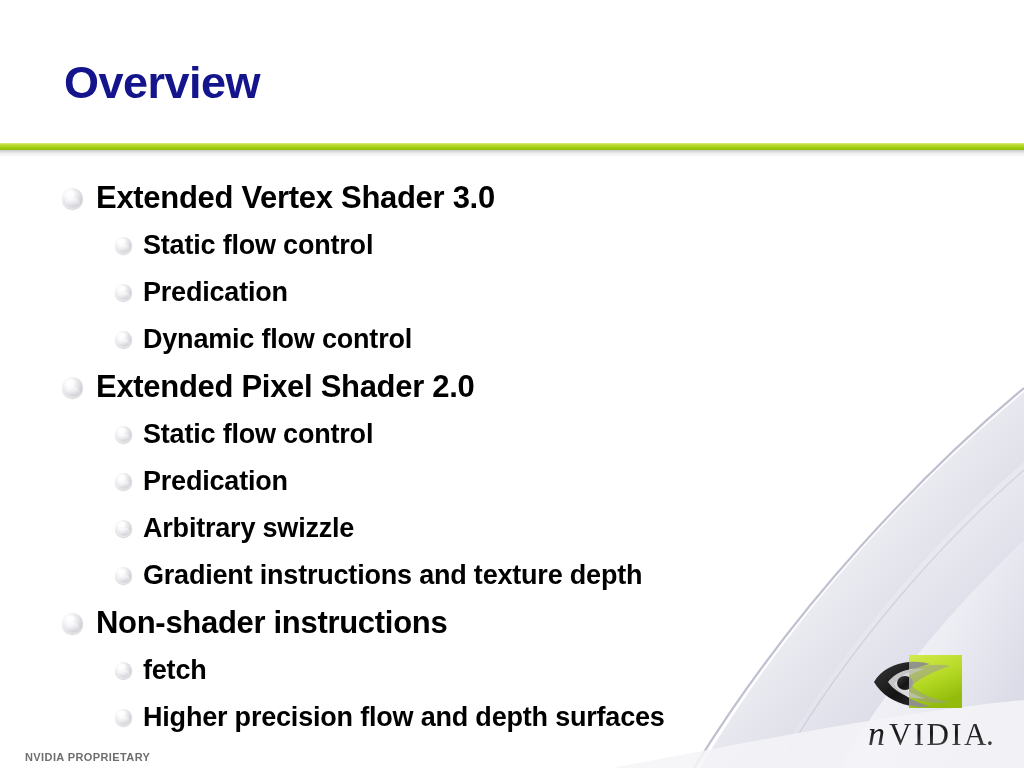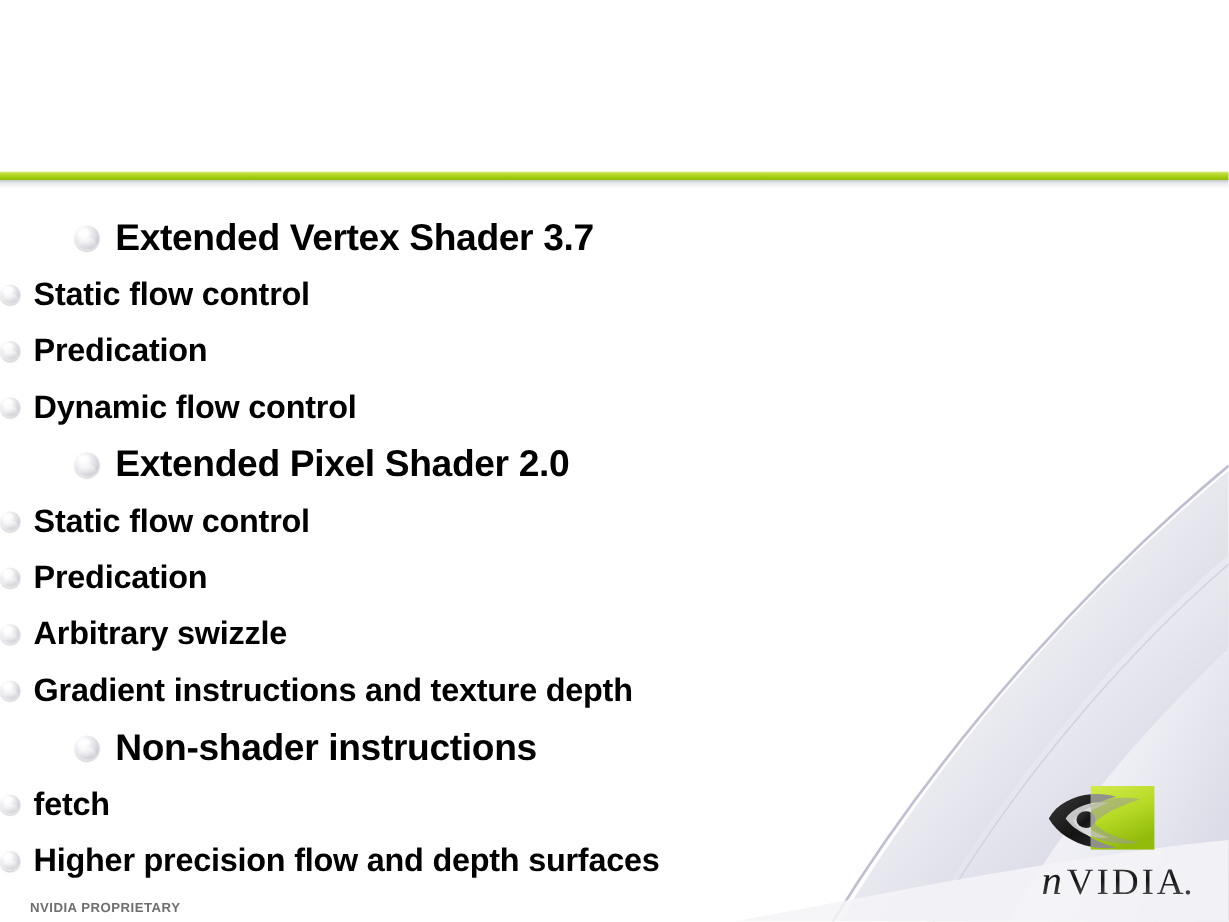--- a/index.html
+++ b/index.html
@@ -117,20 +117,21 @@
   .lvl1 .pearl {
     width: 21px;
     height: 21px;
     margin-top: 12px;
     margin-right: 13px;
     flex: 0 0 auto;
   }
 
   
   .lvl2 {
+    padding-left: 115px;
     height: 47px;
   }
   .lvl2 .bullet-text {
     font-size: 27px;
     font-weight: bold;
     color: #000000;
     line-height: 42px;
     letter-spacing: -0.2px;
   }
   .lvl2 .pearl {
@@ -243,31 +244,32 @@
       <path d="M1024,540 C966,596 894,672 840,768 L1024,768 Z" fill="url(#swoosh3)"></path>
 
       <path d="M1024,388 C928,468 796,602 694,768" fill="none" stroke="url(#edgeLine)" stroke-width="2.2"></path>
       <path d="M1024,470 C950,534 852,640 778,768" fill="none" stroke="#c9c9da" stroke-width="1.2" opacity="0.75"></path>
 
       <path d="M1024,700 C900,712 760,740 612,768 L1024,768 Z" fill="#f4f4f8" opacity="0.85"></path>
     </svg>
   </div>
 
   <div class="title-block">
+    <h1 class="slide-title">Overview</h1>
     <div class="title-rule">
       <div class="rule-bar"></div>
       <div class="rule-shadow"></div>
     </div>
   </div>
 
   <div class="body">
 
     <div class="bullet-row lvl1">
       <span class="pearl"></span>
-      <span class="bullet-text">Extended Vertex Shader 3.7</span>
+      <span class="bullet-text">Extended Vertex Shader 3.0</span>
     </div>
 
     <div class="bullet-row lvl2">
       <span class="pearl"></span>
       <span class="bullet-text">Static flow control</span>
     </div>
 
     <div class="bullet-row lvl2">
       <span class="pearl"></span>
       <span class="bullet-text">Predication</span>

